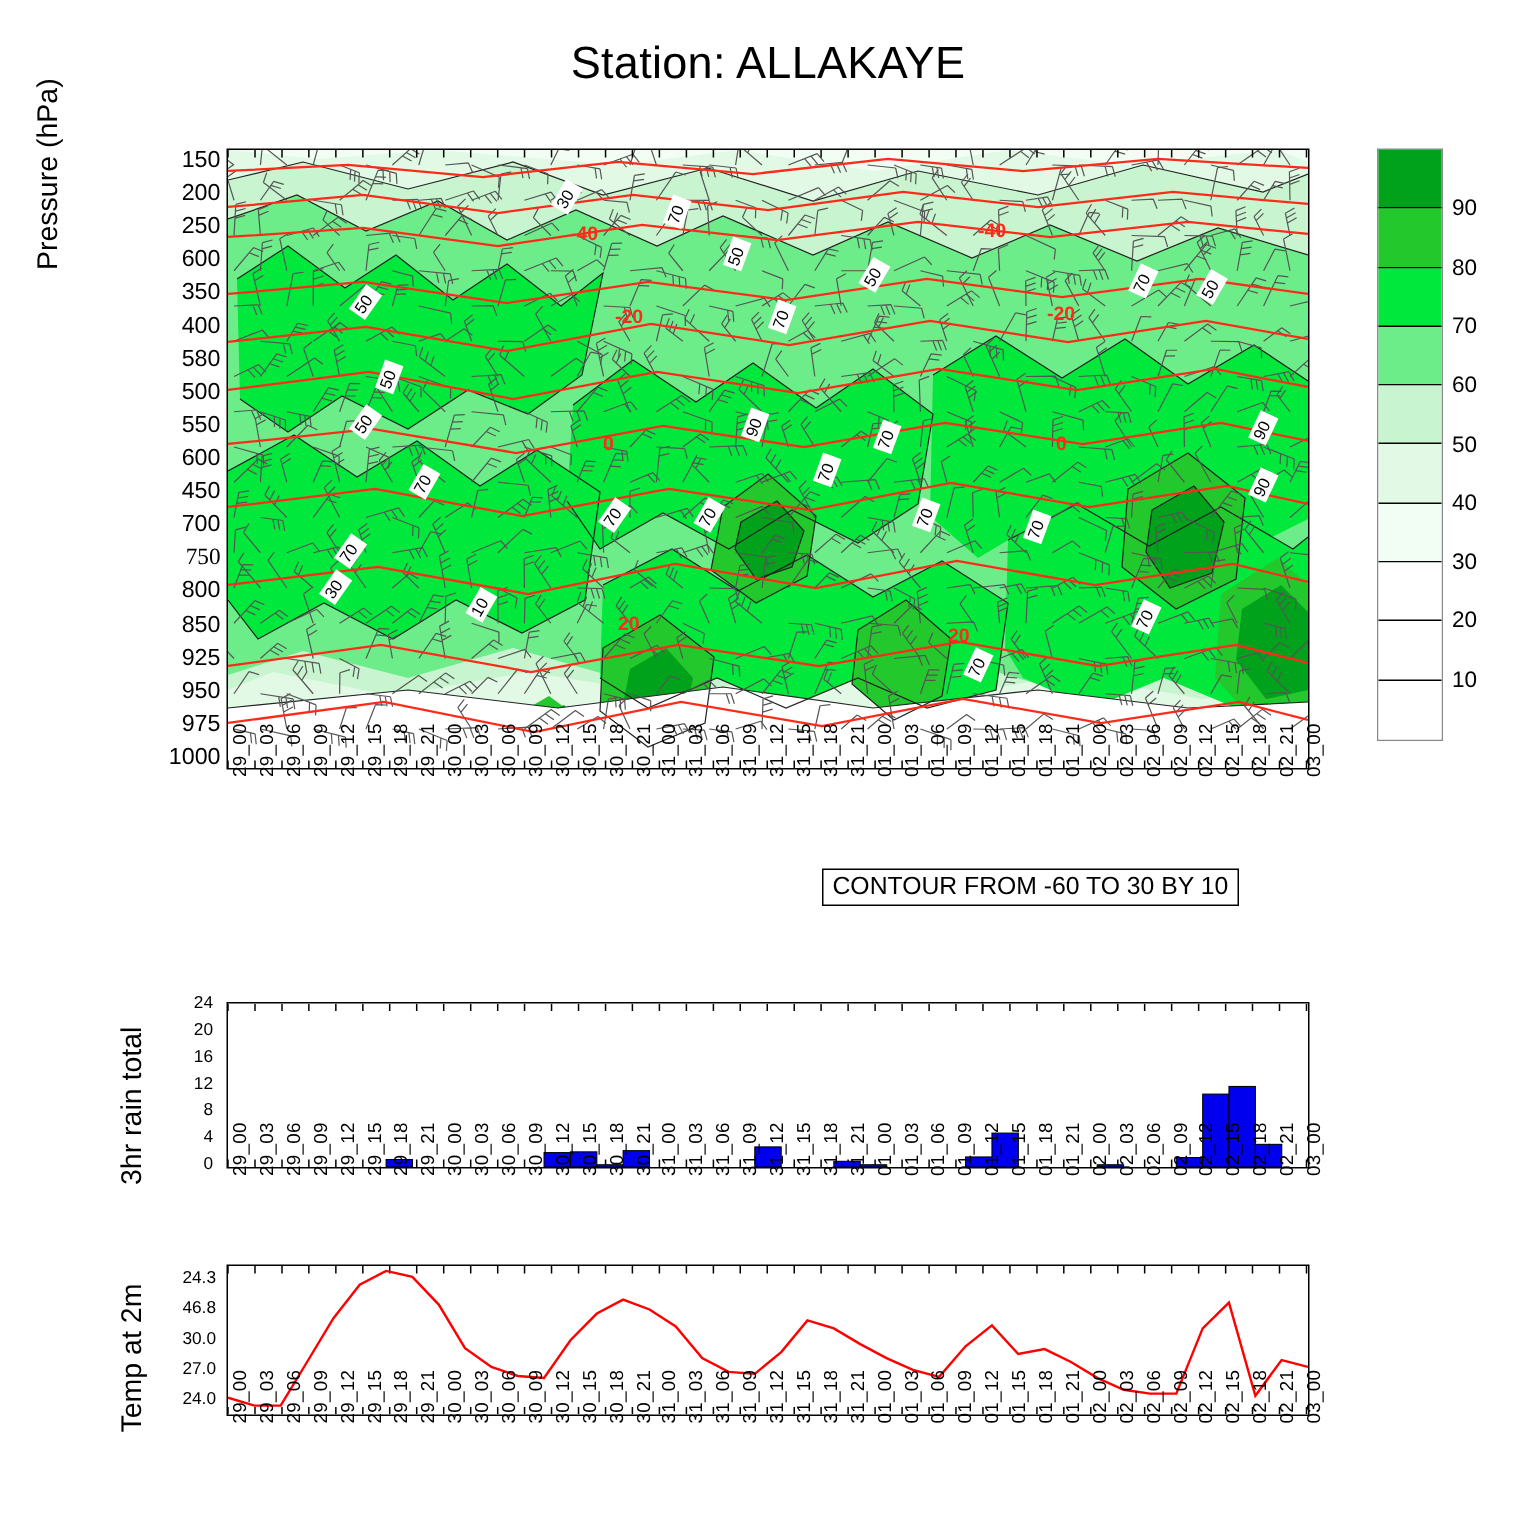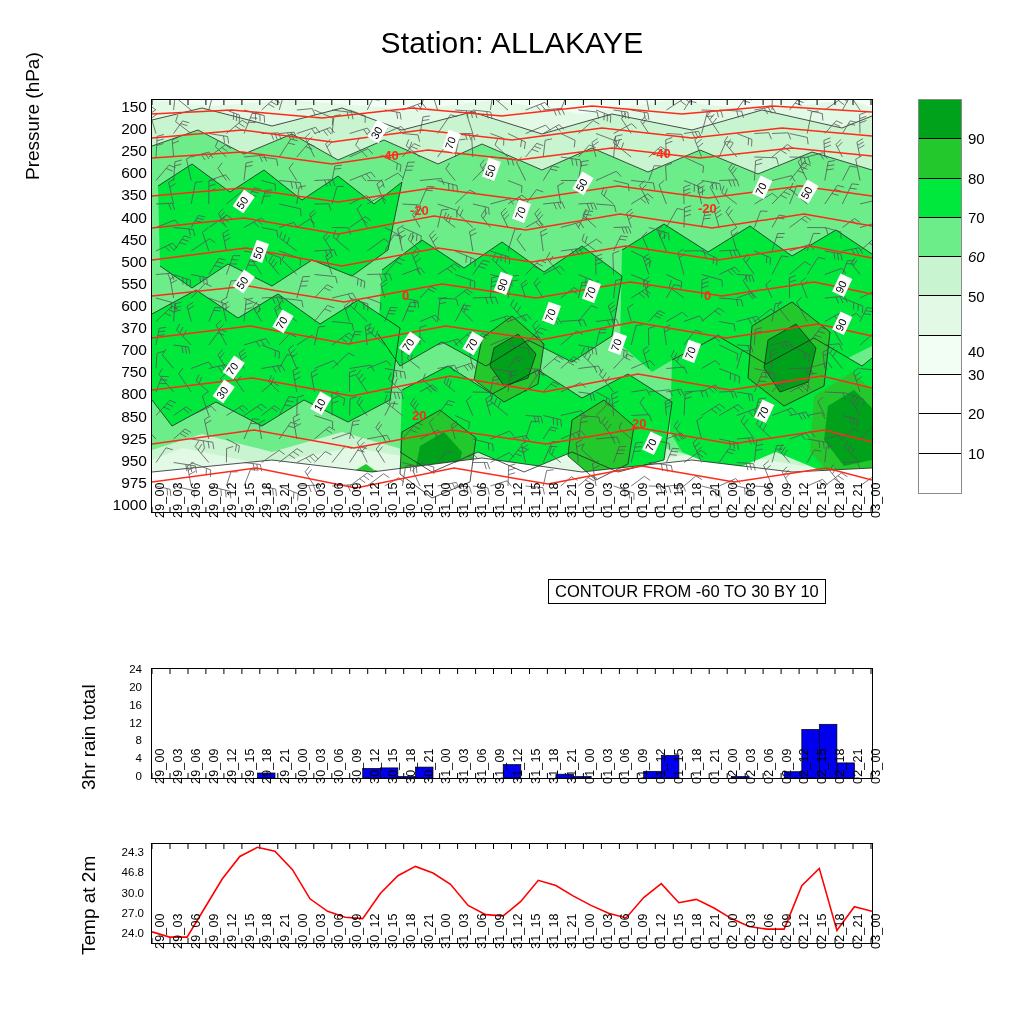--- a/index.html
+++ b/index.html
@@ -57,27 +57,27 @@
 <div id="title">Station: ALLAKAYE</div>
 
 <div id="ytitle">Pressure (hPa)</div>
 <div id="ylabels">
     <div style="top: 8px;">150</div>
     <div style="top: 30.1111px;">200</div>
     <div style="top: 52.2222px;">250</div>
     <div style="top: 74.3333px;">600</div>
     <div style="top: 96.4444px;">350</div>
     <div style="top: 118.556px;">400</div>
-    <div style="top: 140.667px;">450</div>
+    <div style="top: 140.667px;">580</div>
     <div style="top: 162.778px;">500</div>
     <div style="top: 184.889px;">550</div>
     <div style="top: 207px;">600</div>
-    <div style="top: 229.111px;">370</div>
+    <div style="top: 229.111px;">450</div>
     <div style="top: 251.222px;">700</div>
-    <div style="top: 273.333px;">750</div>
+    <div style="top: 273.333px; font-family: Liberation Serif, serif;">750</div>
     <div style="top: 295.444px;">800</div>
     <div style="top: 317.556px;">850</div>
     <div style="top: 339.667px;">925</div>
     <div style="top: 361.778px;">950</div>
     <div style="top: 383.889px;">975</div>
     <div style="top: 406px;">1000</div>
   </div>
 
 <div id="main-panel">
   <svg id="main-svg" width="720" height="412" viewBox="0 0 720 412">
@@ -1121,23 +1121,23 @@
     <div class="seg" style="height: 39.3px; background: rgb(226, 249, 230);"></div>
     <div class="seg" style="height: 39.3px; background: rgb(242, 253, 244);"></div>
     <div class="seg" style="height: 39.3px; background: rgb(255, 255, 255);"></div>
     <div class="seg" style="height: 39.3px; background: rgb(255, 255, 255);"></div>
     <div class="seg" style="height: 39.3px; background: rgb(255, 255, 255);"></div>
   </div>
 <div id="cbarlabels">
     <span style="top: 39.3px;">90</span>
     <span style="top: 78.6px;">80</span>
     <span style="top: 117.9px;">70</span>
-    <span style="top: 157.2px; font-style: italic;">60</span>
+    <span style="top: 157.2px;">60</span>
     <span style="top: 196.5px;">50</span>
-    <span style="top: 235.8px; margin-top: 16px;">40</span>
+    <span style="top: 235.8px;">40</span>
     <span style="top: 275.1px;">30</span>
     <span style="top: 314.4px;">20</span>
     <span style="top: 353.7px;">10</span>
   </div>
 
 <div class="rot-title" id="rain-title" style="left:78px;top:790px;">3hr rain total</div>
 <div class="axis-nums" id="rain-nums" style="left:100px;top:668px;width:42px;height:111px;">
     <div style="top: 2px;">24</div>
     <div style="top: 19.8333px;">20</div>
     <div style="top: 37.6667px;">16</div>

